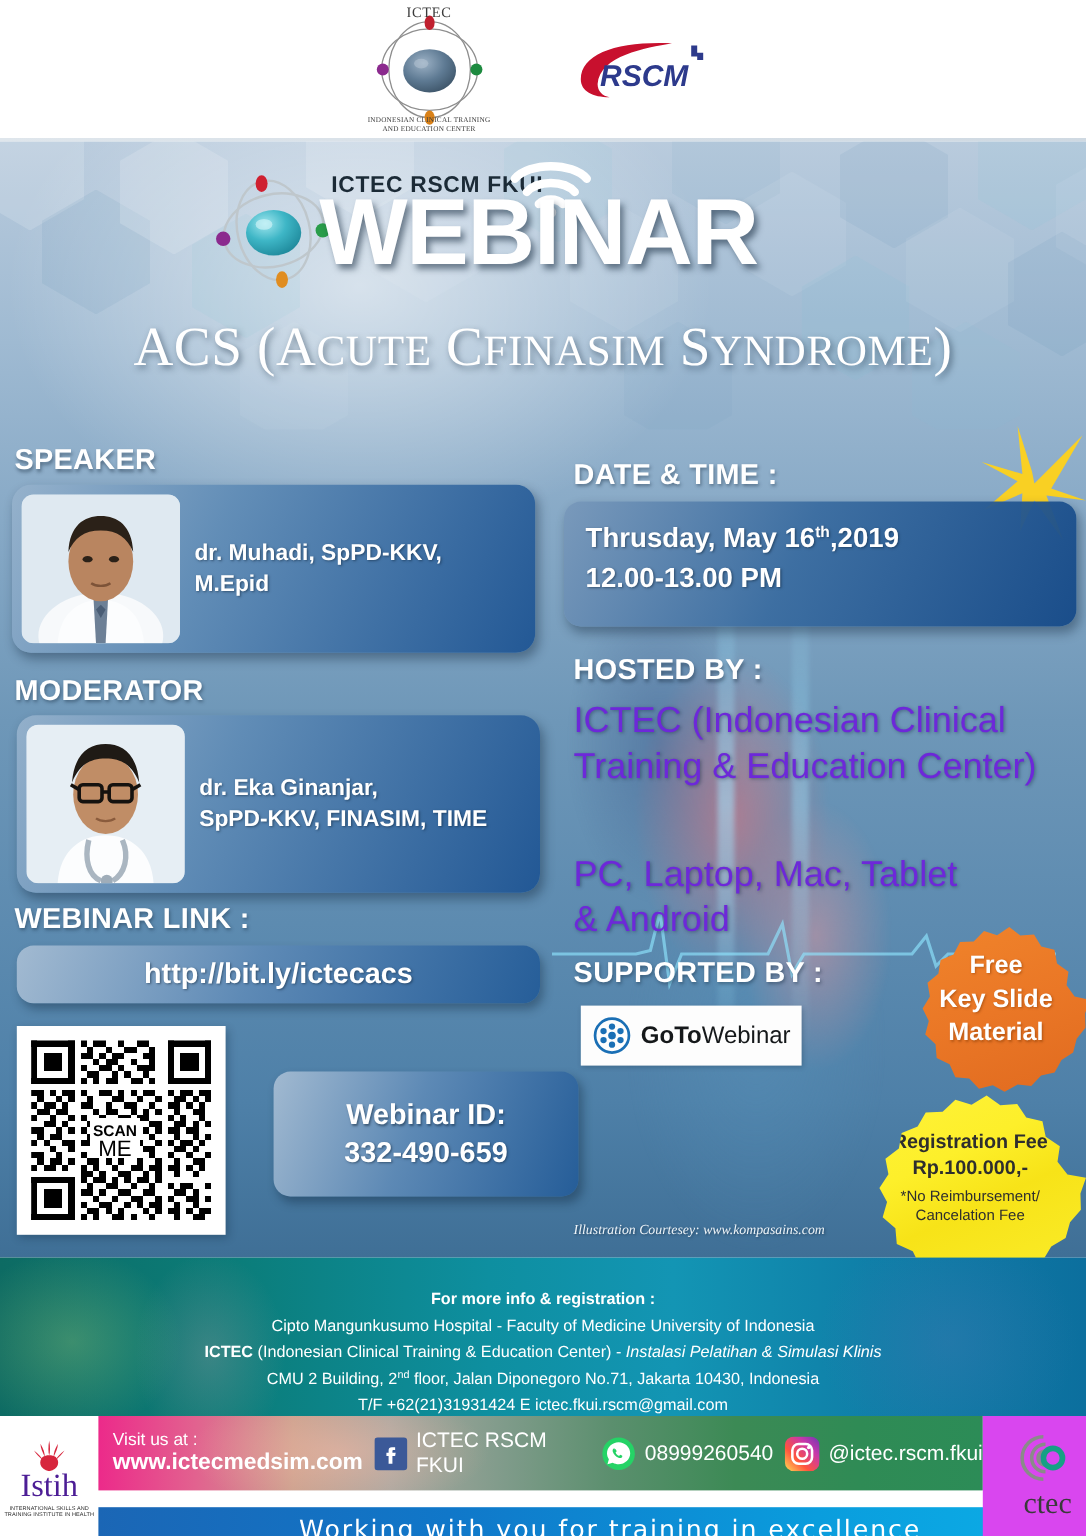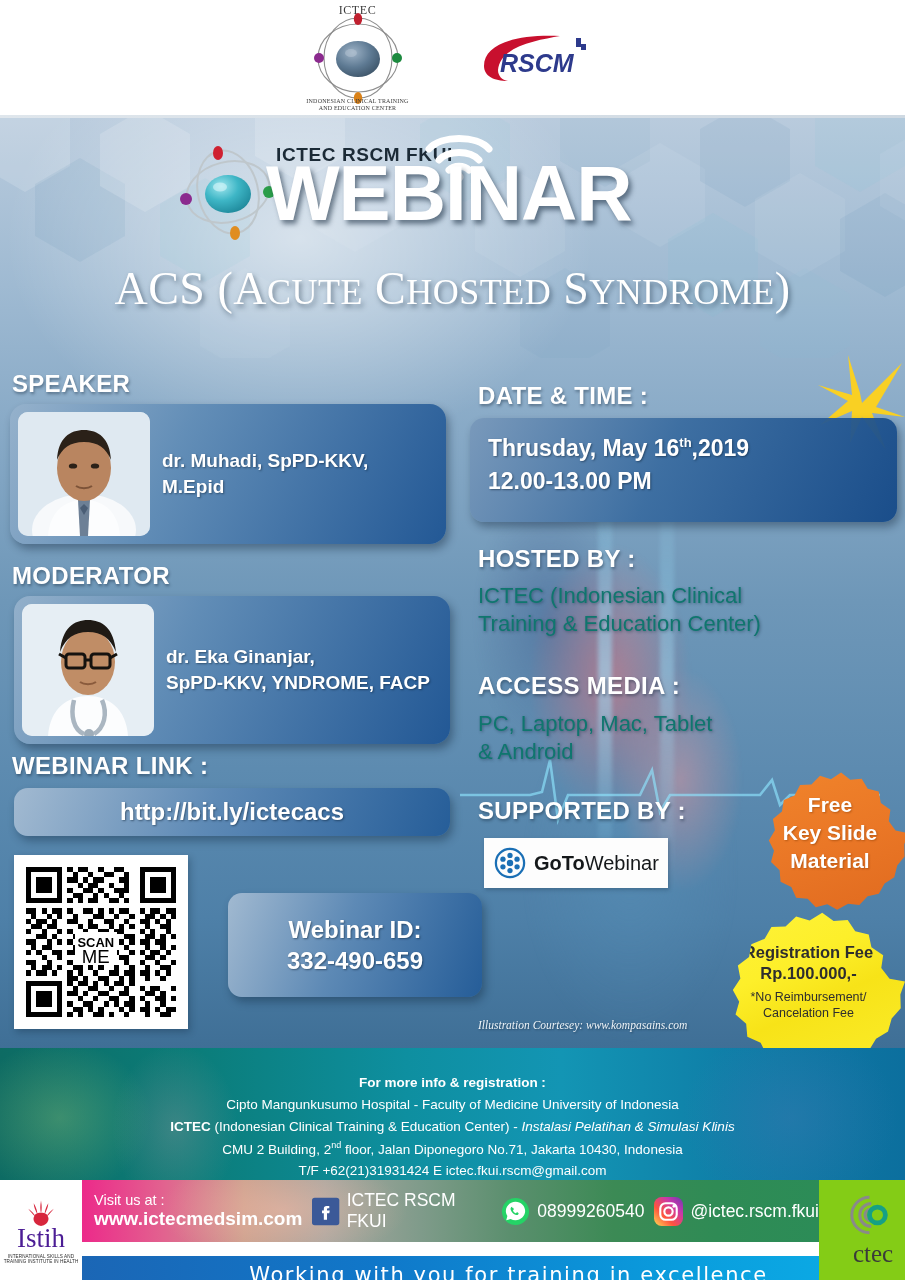--- a/index.html
+++ b/index.html
@@ -149,21 +149,21 @@
     box-shadow: 2px 3px 7px rgba(10,30,50,.3);
   }
   .qr-box svg { display:block; }
 
   
   .r-label {
     position:absolute; color:#ffffff; font-weight:bold; font-size: 24px;
     letter-spacing:.3px; text-shadow: 1px 2px 3px rgba(20,40,60,.45);
   }
   .r-text {
-    position:absolute; color:#0f766e; font-size: 22px; line-height: 1.28;
+    position:absolute; color:#6d28d9; font-size: 30px; line-height: 1.28;
     text-shadow: 1px 1px 3px rgba(20,40,60,.45);
   }
   .datetime-card {
     position:absolute; left: 470px; top: 418px; width: 427px; height: 104px;
     border-radius: 14px;
     background: linear-gradient(115deg, rgba(120,152,186,.92) 0%, rgba(58,108,160,.95) 45%, rgba(22,74,136,.96) 100%);
     box-shadow: 3px 5px 9px rgba(10,30,50,.38);
     color:#fff; padding: 14px 0 0 18px;
     font-weight: bold; font-size: 23px; line-height: 1.45;
     text-shadow: 1px 1px 2px rgba(10,30,50,.5);
@@ -253,21 +253,21 @@
   .bottom { position:absolute; left:0; top: 1180px; width:905px; height: 100px; background:#fff; }
   .bb-logo-l {
     position:absolute; left:0; top:0; width: 82px; height: 100px; background:#fff;
     display:flex; flex-direction:column; align-items:center; justify-content:center;
   }
   .istih-word {
     font-family:"Liberation Serif", serif; font-size: 27px; color:#4c1d95; line-height:.95;
   }
   .istih-sub { font-size: 4.6px; color:#2b2b2b; text-align:center; line-height:1.25; margin-top:2px; letter-spacing:.1px;}
   .bb-logo-r {
-    position:absolute; right:0; top:0; width: 86px; height: 100px; background:#84cc16;
+    position:absolute; right:0; top:0; width: 86px; height: 100px; background:#d946ef;
     display:flex; flex-direction:column; align-items:center; justify-content:center; gap:2px;padding-left:22px;
   }
   .ctec-word { font-family:"Liberation Serif", serif; font-size: 25px; color:#3a3a3a; }
 
   .social-row {
     position:absolute; left: 82px; top: 0; width: 737px; height: 62px;
     background: linear-gradient(90deg,#ec2a8a 0%, #e2628f 11%, #c9a08d 22%, #a9a7a0 33%, #7f9b8a 46%, #5b8f6e 58%, #3c8a55 72%, #2f8b55 86%, #2c8c57 100%);
     display:flex; align-items:center; gap: 10px; padding-left: 12px; overflow:hidden;
   }
   .social-row::before {
@@ -381,21 +381,21 @@
       <g fill="none" stroke="#ffffff" stroke-width="7" stroke-linecap="round">
         <path d="M6 22 C18 8 54 8 66 22"></path>
         <path d="M16 33 C25 23 47 23 56 33"></path>
         <path d="M26 43 C31 38 41 38 46 43"></path>
       </g>
       <circle cx="36" cy="50" r="4.5" fill="#ffffff"></circle>
     </svg>
     <div class="webinar-word">WEBINAR</div>
   </div>
 
-  <div class="acs-title"><span>ACS (A</span><span class="sc">CUTE</span><span> C</span><span class="sc">HOSTED</span><span> S</span><span class="sc">YNDROME</span><span>)</span></div>
+  <div class="acs-title"><span>ACS (A</span><span class="sc">CUTE</span><span> C</span><span class="sc">FINASIM</span><span> S</span><span class="sc">YNDROME</span><span>)</span></div>
 
   <div class="sec-label" style="left:12px; top:370px;">SPEAKER</div>
 
   <div class="card" style="left:10px; top:404px; width:436px; height:140px;">
     <div class="photo">
       <svg viewBox="0 0 132 124" width="132" height="124" preserveAspectRatio="xMidYMid slice">
         <rect width="132" height="124" fill="#dfe9f1"></rect>
         <ellipse cx="66" cy="118" rx="52" ry="36" fill="#f7f9fb"></ellipse>
         <path d="M30 124 C32 98 48 88 66 88 C84 88 100 98 102 124Z" fill="#fcfdfe"></path>
         <path d="M60 88 L72 88 L70 124 L62 124Z" fill="#6d8096"></path>
@@ -430,21 +430,21 @@
             <path d="M88 54 L95 50"></path>
         </g>
         <path d="M58 78 C62 81 70 81 74 78" stroke="#8a5b3c" stroke-width="2" fill="none"></path>
         <path d="M52 96 C48 112 52 126 62 130" stroke="#aab6c1" stroke-width="4.5" fill="none"></path>
         <path d="M80 96 C86 110 82 124 72 130" stroke="#aab6c1" stroke-width="4.5" fill="none"></path>
         <circle cx="67" cy="130" r="5" fill="#9fadb9"></circle>
       </svg>
     </div>
     <div class="who">
       <div>dr. Eka Ginanjar,</div>
-      <div>SpPD-KKV, YNDROME, FACP</div>
+      <div>SpPD-KKV, FINASIM, TIME</div>
     </div>
   </div>
 
   <div class="sec-label" style="left:12px; top:752px;">WEBINAR LINK :</div>
 
   <div class="pill link" style="left:14px; top:788px; width:436px; height:48px;">
     <span>http://bit.ly/ictecacs</span>
   </div>
 
   <div class="qr-box">
@@ -700,21 +700,20 @@
     <div><span>Thrusday, May 16</span><sup>th</sup><span>,2019</span></div>
     <div>12.00-13.00 PM</div>
   </div>
 
   <div class="r-label" style="left:478px; top:545px;">HOSTED BY :</div>
   <div class="r-text" style="left:478px; top:582px; width:420px;">
     <div>ICTEC (Indonesian Clinical</div>
     <div>Training &amp; Education Center)</div>
   </div>
 
-  <div class="r-label" style="left:478px; top:672px;">ACCESS MEDIA :</div>
   <div class="r-text" style="left:478px; top:710px; width:420px;">
     <div>PC, Laptop, Mac, Tablet</div>
     <div>&amp; Android</div>
   </div>
 
   <div class="r-label" style="left:478px; top:797px;">SUPPORTED BY :</div>
 
   <div class="gtw">
     <svg viewBox="0 0 34 34" width="32" height="32">
       <circle cx="17" cy="17" r="15" fill="none" stroke="#1a6fb5" stroke-width="2.4"></circle>

